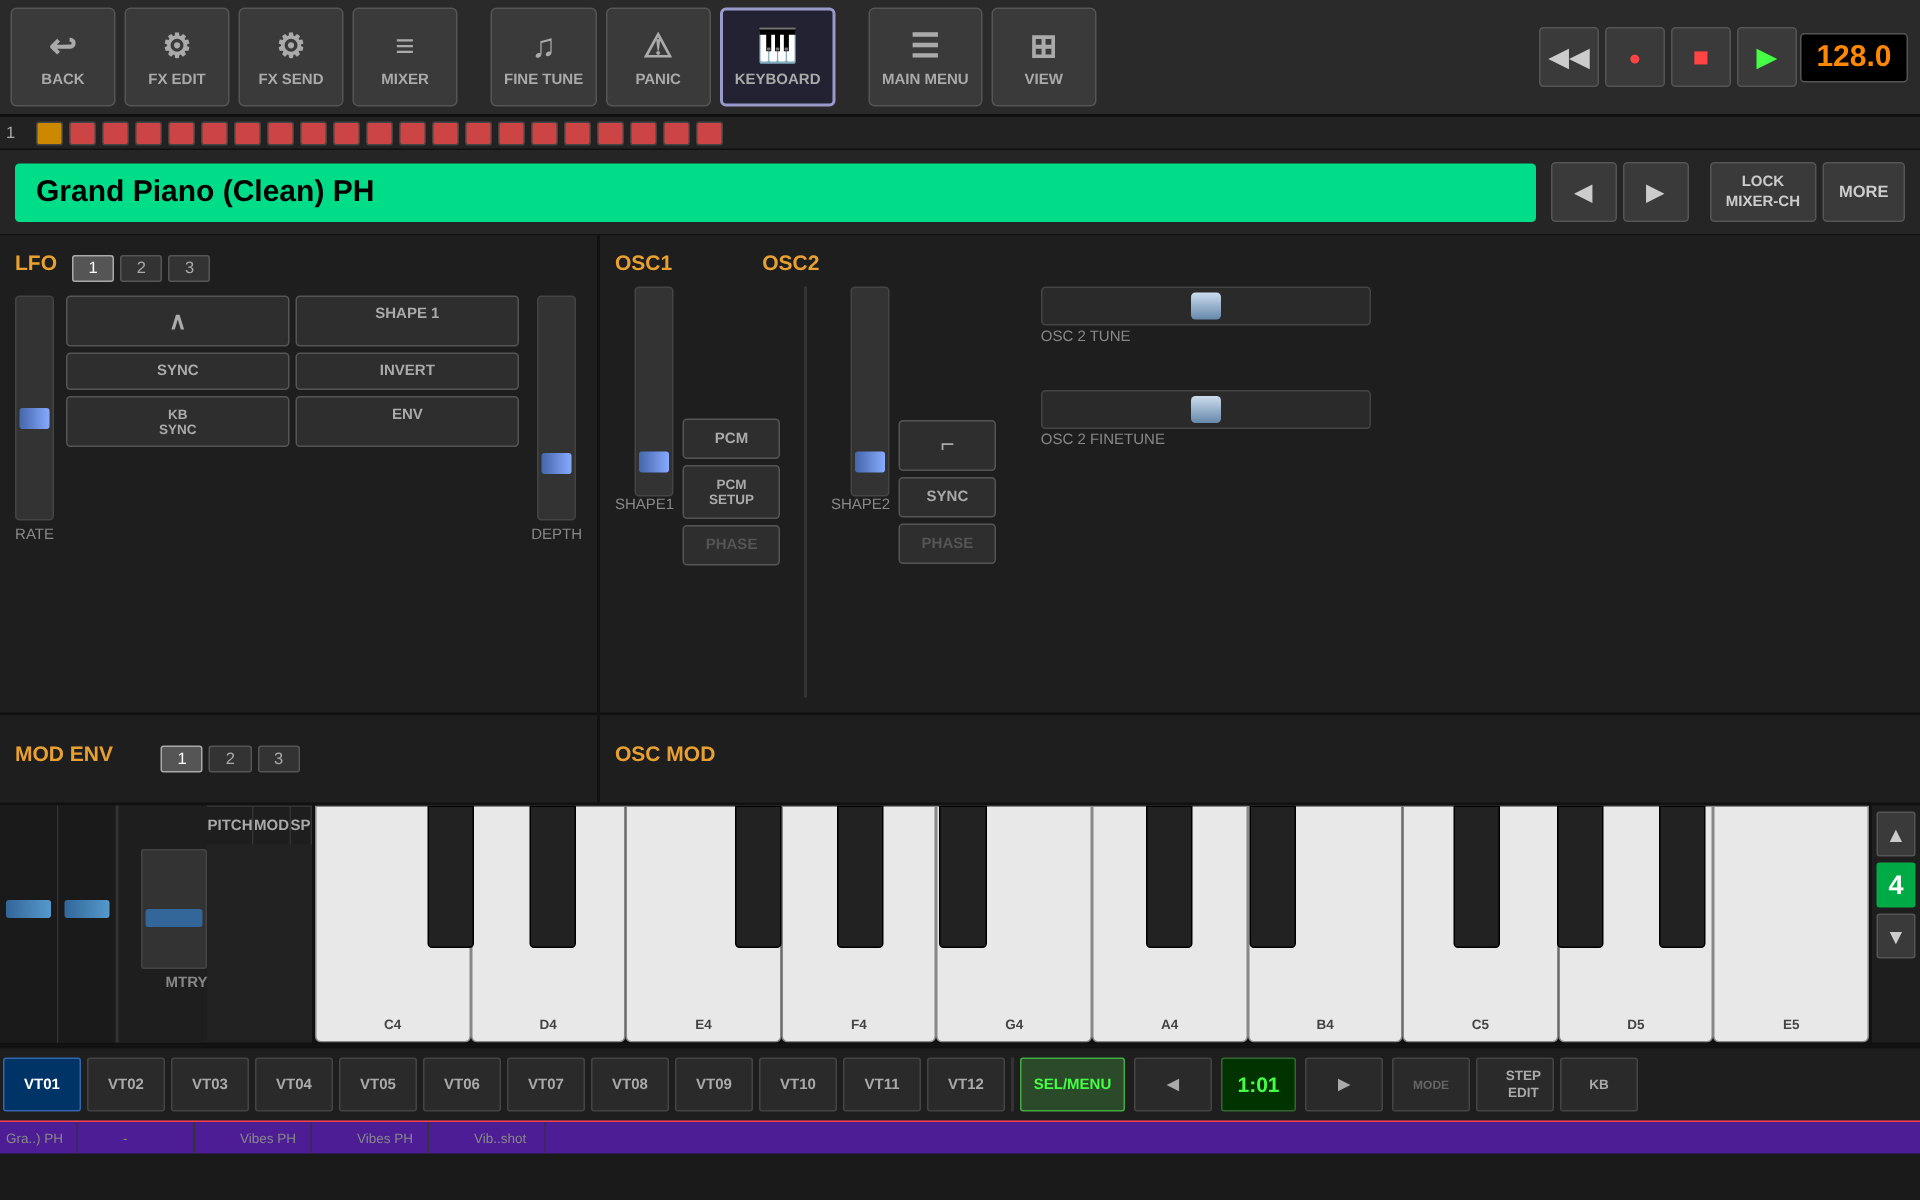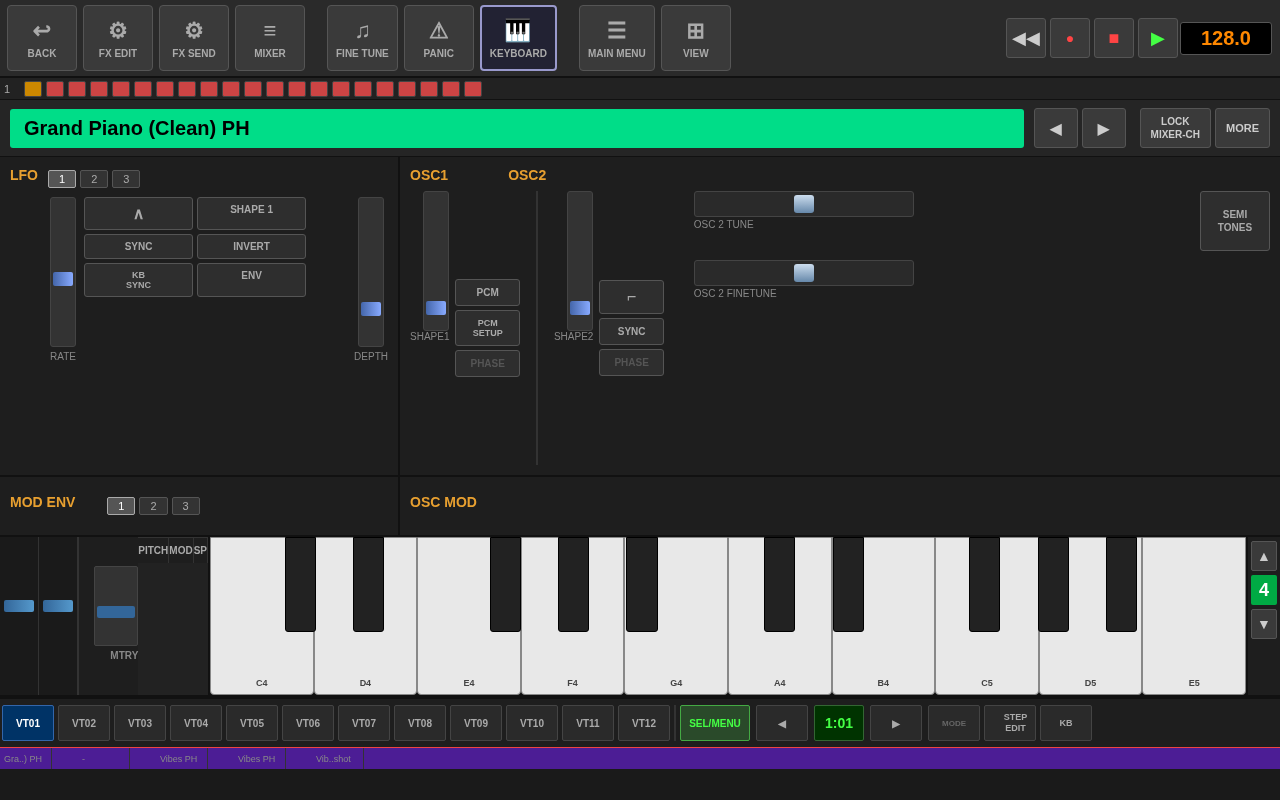--- a/index.html
+++ b/index.html
@@ -50,21 +50,21 @@
     .toolbar-right {
       margin-left: auto;
       display: flex;
       align-items: center;
     }
     .tempo-display {
       background: #000;
       color: #ff8800;
       font-size: 20px;
       font-weight: bold;
-      padding: 4px 20px;
+      padding: 4px 10px;
       border: 1px solid #555;
       border-radius: 3px;
       margin-right: 4px;
     }
     .transport-btn {
       background: #3a3a3a;
       border: 1px solid #555;
       border-radius: 3px;
       color: #ccc;
       width: 40px;
@@ -203,21 +203,20 @@
     .lfo-controls {
       display: flex;
       gap: 8px;
       margin-top: 6px;
     }
     .vertical-slider-wrap {
       display: flex;
       flex-direction: column;
       align-items: center;
       gap: 4px;
-      margin-left: 40px;
     }
     .vertical-slider {
       width: 26px;
       height: 150px;
       background: #333;
       border: 1px solid #444;
       border-radius: 3px;
       position: relative;
       cursor: pointer;
     }
@@ -815,21 +814,20 @@
               </div>
               <div class="horiz-slider-label">OSC 2 TUNE</div>
             </div>
             <div class="horiz-slider-container" style="margin-top:30px;">
               <div class="horiz-slider-track" style="width:220px;">
                 <div class="horiz-slider-knob" style="left:50%;"></div>
               </div>
               <div class="horiz-slider-label">OSC 2 FINETUNE</div>
             </div>
           </div>
-          <div class="semi-tones-btn" style="font-size:10px;line-height:1.3;">SEMI<br>TONES</div>
         </div>
       </div>
     </div>
   </div>
 </div>
 
 <div style="display:flex; height:60px; background:#1e1e1e; border-bottom:2px solid #111;">
   <div style="width:400px; border-right:2px solid #111; padding:8px 10px; display:flex; align-items:center; gap:22px;">
     <span class="panel-title">MOD ENV</span>
     <div class="panel-tabs">

